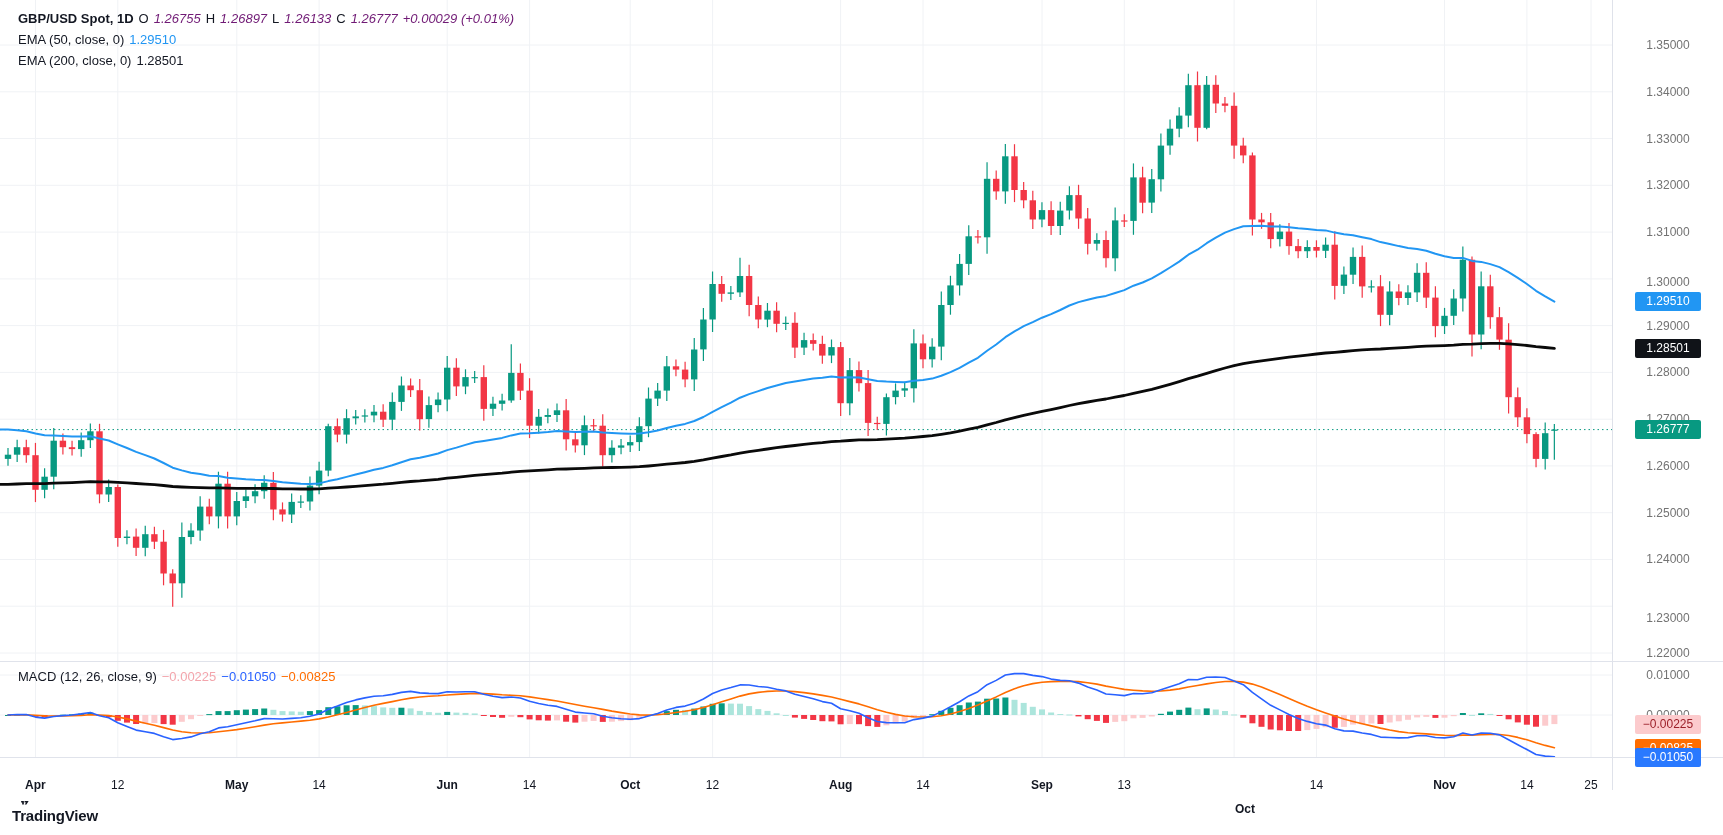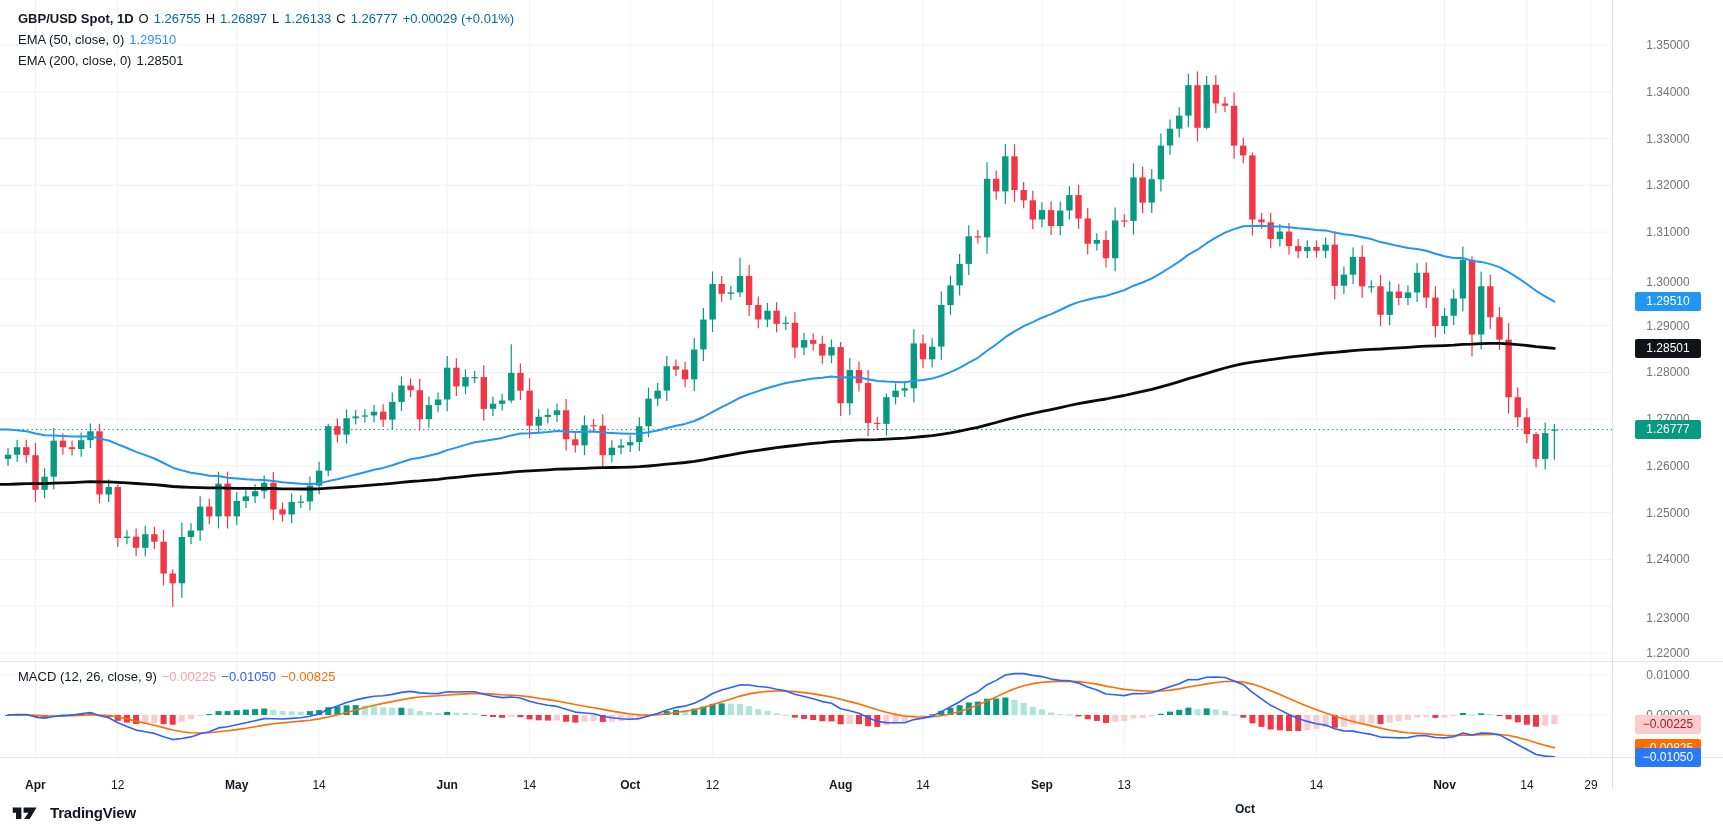--- a/index.html
+++ b/index.html
@@ -4,30 +4,30 @@
 <style>
   html,body{margin:0;padding:0;background:#ffffff;font-family:"Liberation Sans",sans-serif;}
   #stage{position:relative;width:1723px;height:835px;background:#ffffff;overflow:hidden;}
   svg{display:block;}
   .pane{position:absolute;left:0;}
   .hsep{position:absolute;left:0;width:1723px;height:1px;background:#e0e3eb;}
   .vsep{position:absolute;top:0;width:1px;height:790px;background:#dfe2ea;left:1612px;}
   .legend{position:absolute;left:18px;font-size:13px;color:#131722;line-height:21px;white-space:nowrap;}
   .legend .row{display:flex;gap:5px;align-items:baseline;}
   .legend .sym{font-weight:600;}
-  .teal{color:#0369a1;}
+  .teal{color:#701a75;font-style:italic;}
   .lbl{color:#131722;}
   .pinkv{color:#f3a5ac;} .bluev{color:#2962ff;} .orangev{color:#ff6d00;} .ema50v{color:#2196f3;}
   #price-axis{position:absolute;left:1613px;top:0;width:110px;height:790px;}
   .ticklab{position:absolute;left:0;width:100%;text-align:center;font-size:12px;color:#737373;height:14px;line-height:14px;}
   .badge{position:absolute;left:22px;width:66px;height:19px;line-height:19px;text-align:center;font-size:12px;border-radius:2px;font-weight:500;}
   #time-axis{position:absolute;left:0;top:758px;width:1612px;height:40px;}
   .tlab{position:absolute;top:20px;width:56px;margin-left:-28px;text-align:center;font-size:12px;color:#131722;}
   .tlab.strong{font-weight:600;}
-  #footer{position:absolute;left:12px;top:800px;display:flex;align-items:center;gap:12px;height:24px;}
+  #footer{position:absolute;left:12px;top:800px;display:flex;align-items:flex-start;gap:2px;height:24px;flex-direction:column;}
   #footer span{font-size:15px;font-weight:600;color:#131722;letter-spacing:-0.2px;}
 </style>
 </head>
 <body>
 
 <div id="stage">
 
   <svg id="main-svg" class="pane" width="1612" height="662" style="top:0;">
       <line x1="35.5" y1="0" x2="35.5" y2="662" stroke="#f0f2f5" stroke-width="1"></line>
       <line x1="117.8" y1="0" x2="117.8" y2="662" stroke="#f0f2f5" stroke-width="1"></line>
@@ -1009,21 +1009,21 @@
       <div class="tlab strong" style="left: 630.2px;">Oct</div>
       <div class="tlab" style="left: 712.55px;">12</div>
       <div class="tlab strong" style="left: 840.65px;">Aug</div>
       <div class="tlab" style="left: 923px;">14</div>
       <div class="tlab strong" style="left: 1041.95px;">Sep</div>
       <div class="tlab" style="left: 1124.3px;">13</div>
       <div class="tlab strong" style="left: 1245px; margin-top: 24px;">Oct</div>
       <div class="tlab" style="left: 1316.45px;">14</div>
       <div class="tlab strong" style="left: 1444.55px;">Nov</div>
       <div class="tlab" style="left: 1526.9px;">14</div>
-      <div class="tlab" style="left: 1590.95px;">29</div>
+      <div class="tlab" style="left: 1590.95px;">25</div>
     </div>
 
   <div id="footer">
     <svg width="26" height="17" viewBox="0 0 36 22">
       <polygon points="1,4 13,4 13,20 5.5,20 5.5,11.5 1,11.5" fill="#131722"></polygon>
       <polygon points="16,4 34,4 24.5,20 16.5,20 22.8,11.5 16,11.5" fill="#131722"></polygon>
     </svg>
     <span>TradingView</span>
   </div>
 

